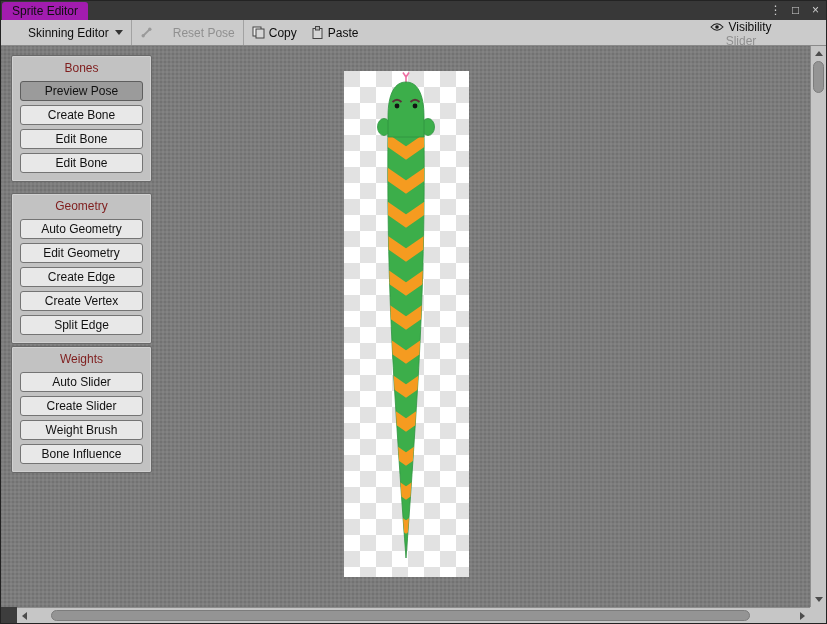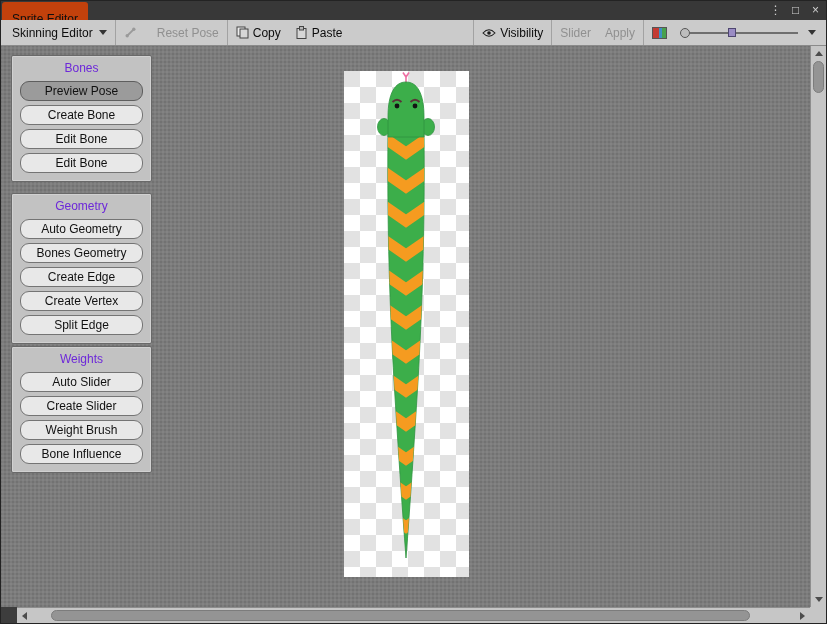--- a/index.html
+++ b/index.html
@@ -11,38 +11,38 @@
     border: 1px solid #232323; background: #7c7c7c; overflow: hidden;
   }
 
   
   .titlebar {
     position: absolute; top: 0; left: 0; right: 0; height: 19px;
     background: #383838;
   }
   .doc-tab {
     position: absolute; left: 1px; top: 1px; height: 18px;
-    background: #c2410c; color: #0f0f0f; font-size: 12px;
-    line-height: 18px; padding: 8px 10px; border-radius: 3px 3px 0 0;
+    background: #a21caf; color: #0f0f0f; font-size: 12px;
+    line-height: 18px; padding: 0 10px; border-radius: 3px 3px 0 0;
   }
   .win-icons { position: absolute; right: 4px; top: 0; height: 19px; display: flex; align-items: center; gap: 7px; }
   .win-icon { color: #cfcfcf; font-size: 12px; line-height: 19px; width: 13px; text-align: center; cursor: default; }
 
   
   .toolbar {
     position: absolute; top: 19px; left: 0; right: 0; height: 26px;
     background: #cbcbcb; border-bottom: 1px solid #8a8a8a;
     display: flex; align-items: center; font-size: 12px; color: #0c0c0c;
-    padding: 0 4px;
+    padding: 0 20px;
   }
   .tb-item { display: flex; align-items: center; gap: 4px; padding: 0 7px; height: 100%; white-space: nowrap; }
   .tb-item.disabled { color: #909090; gap: 20px; }
   .tb-sep { width: 1px; height: 100%; background: #a2a2a2; margin: 0 1px; }
   .caret { width: 0; height: 0; border-left: 4px solid transparent; border-right: 4px solid transparent; border-top: 5px solid #333; margin-left: 2px; }
-  .tb-right { margin-left: auto; display: flex; align-items: center; height: 100%; }
+  .tb-right { margin-left: auto; display: flex; align-items: center; height: 100%; flex-direction: column; }
   .swatch {
     width: 15px; height: 12px; border: 1px solid #555;
     background: linear-gradient(90deg,#c23b33 0 45%,#3f8fc4 45% 70%,#48a14d 70%);
   }
   .slider { display: flex; align-items: center; width: 118px; margin: 0 6px; }
   .slider .knob { width: 10px; height: 10px; border-radius: 50%; background: #bdbdbd; border: 1px solid #555; }
   .slider .track { flex: 1; height: 2px; background: #6f6f6f; }
   .slider .thumb { width: 8px; height: 9px; background: #9a8cc4; border: 1px solid #4e4670; }
 
   
@@ -64,24 +64,24 @@
   }
   .sprite-canvas svg { position: absolute; inset: 0; }
 
   
   .panel {
     position: absolute; left: 10px; width: 141px;
     background: #c2c2c2; border: 1px solid #696969; border-radius: 2px;
     padding: 5px 8px 8px; box-shadow: 0 0 0 1px rgba(255,255,255,0.25) inset;
     z-index: 5;
   }
-  .panel-title { text-align: center; font-size: 12px; color: #6d28d9; margin-bottom: 6px; }
+  .panel-title { text-align: center; font-size: 12px; color: #7f1d1d; margin-bottom: 6px; }
   .panel-btn {
     display: block; width: 100%; height: 20px; margin-top: 4px;
-    background: #e8e8e8; border: 1px solid #747474; border-radius: 9px;
+    background: #e8e8e8; border: 1px solid #747474; border-radius: 3px;
     font-family: "Liberation Sans", sans-serif; font-size: 12px; color: #111;
     line-height: 18px; text-align: center; cursor: default;
   }
   .panel-btn:first-of-type { margin-top: 0; }
   .panel-btn.active { background: #9b9b9b; border-color: #5e5e5e; }
   #panel-bones { top: 9px; }
   #panel-geometry { top: 147px; }
   #panel-weights { top: 300px; }
 
   
@@ -233,21 +233,21 @@
       <div class="panel-title">Bones</div>
       <button class="panel-btn active">Preview Pose</button>
       <button class="panel-btn">Create Bone</button>
       <button class="panel-btn">Edit Bone</button>
       <button class="panel-btn">Edit Bone</button>
     </div>
 
     <div class="panel" id="panel-geometry">
       <div class="panel-title">Geometry</div>
       <button class="panel-btn">Auto Geometry</button>
-      <button class="panel-btn">Bones Geometry</button>
+      <button class="panel-btn">Edit Geometry</button>
       <button class="panel-btn">Create Edge</button>
       <button class="panel-btn">Create Vertex</button>
       <button class="panel-btn">Split Edge</button>
     </div>
 
     <div class="panel" id="panel-weights">
       <div class="panel-title">Weights</div>
       <button class="panel-btn">Auto Slider</button>
       <button class="panel-btn">Create Slider</button>
       <button class="panel-btn">Weight Brush</button>

